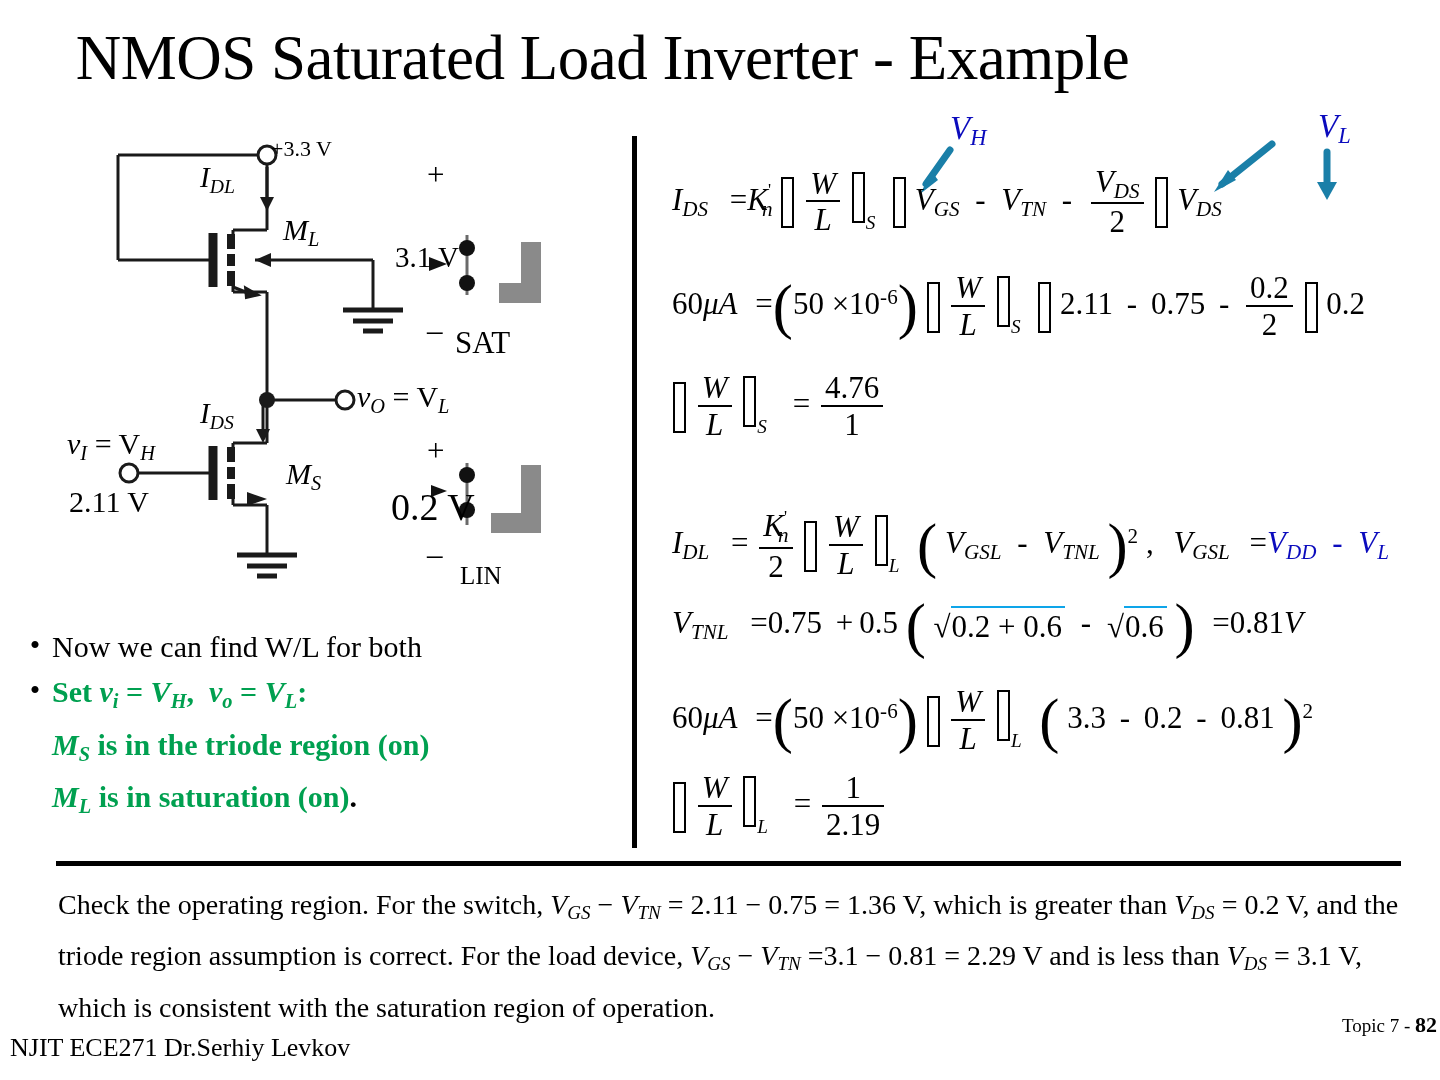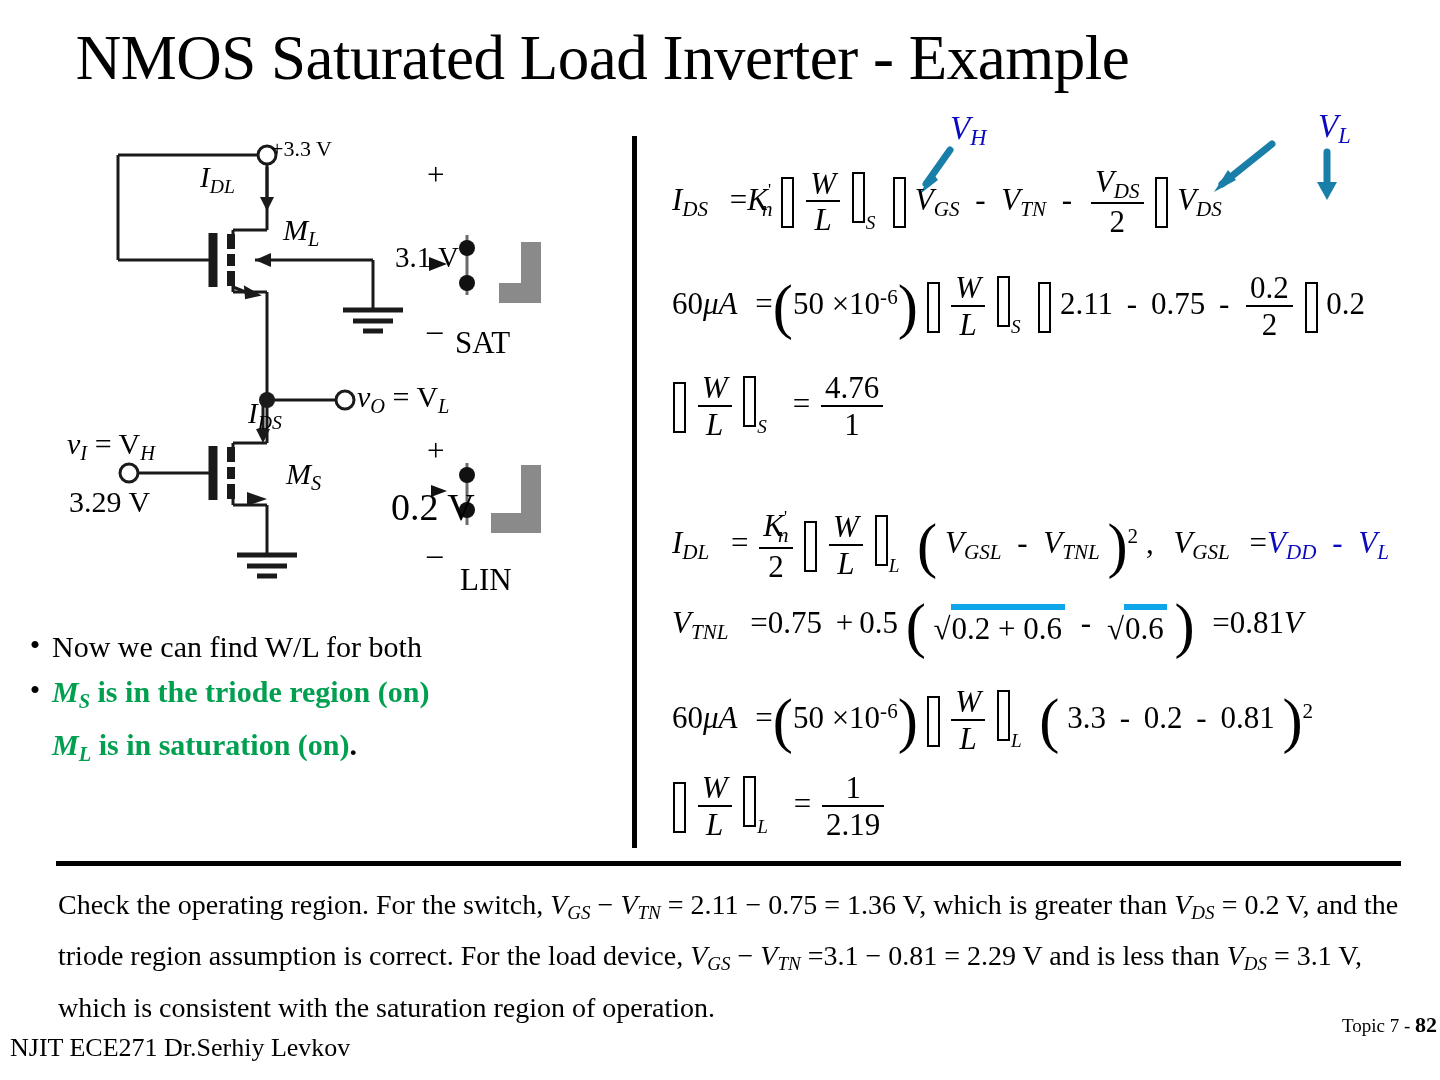--- a/index.html
+++ b/index.html
@@ -51,21 +51,21 @@
   .mathit{font-style:italic;font-family:"Liberation Serif","DejaVu Serif",serif;}
   .frac{display:inline-block;vertical-align:middle;text-align:center;margin:0 3px;}
   .frac .num{display:block;padding:0 4px;line-height:1.05;}
   .frac .den{display:block;border-top:2px solid #000;padding:0 4px;line-height:1.15;}
   .bigpar{display:inline-block;font-size:1.95em;vertical-align:middle;line-height:0.72;font-family:"Liberation Serif",serif;}
   .boxg{display:inline-block;width:9px;height:47px;border:2px solid #000;vertical-align:middle;margin:0 1px;background:#fff;}
   .boxwrap{display:inline-block;vertical-align:middle;}
   .sfx{font-size:0.62em;font-style:italic;vertical-align:-1.25em;}
   .blue{color:#0b0bbd;}
   .sqrt{display:inline-block;vertical-align:middle;}
-  .sqrt .rad{display:inline-block;border-top:6px solid #0ea5e9;padding:1px 3px 0 1px;}
+  .sqrt .rad{display:inline-block;border-top:2px solid #0ea5e9;padding:1px 3px 0 1px;}
 
   
   #footer-left{left:10px;top:1033px;font-size:26px;}
   #footer-right{left:1300px;top:1012px;font-size:19px;margin-left:42px;}
   #footer-right b{font-size:22px;}
 
   
   #para{left:58px;top:883px;width:1350px;font-size:28px;line-height:43px;}
 
   
@@ -188,58 +188,59 @@
   <div class="abs" style="left:228px;top:78px;font-size:30px;">
     <span class="mathit">M</span><sub>L</sub>
   </div>
 
   <div class="abs" style="left:340px;top:106px;font-size:29px;">3.1 V</div>
 
   <div class="abs" style="left:372px;top:22px;font-size:31px;">+</div>
   <div class="abs" style="left:372px;top:178px;font-size:31px;">–</div>
   <div class="abs" style="left:400px;top:190px;font-size:31px;">SAT</div>
 
-  <div class="abs" style="left:145px;top:262px;font-size:29px;margin-left:48px;">
+  <div class="abs" style="left:145px;top:262px;font-size:29px;">
     <span class="mathit">I</span><sub>DS</sub>
   </div>
 
   <div class="abs" style="left:302px;top:245px;font-size:30px;">
     <span class="mathit">v</span><sub>O</sub><span> = V</span><sub>L</sub>
   </div>
 
   <div class="abs" style="left:12px;top:292px;font-size:30px;">
     <span class="mathit">v</span><sub>I</sub><span> = V</span><sub>H</sub>
   </div>
 
-  <div class="abs" style="left:14px;top:350px;font-size:30px;">3.29 V</div>
+  <div class="abs" style="left:14px;top:350px;font-size:30px;">2.11 V</div>
 
   <div class="abs" style="left:231px;top:322px;font-size:30px;">
     <span class="mathit">M</span><sub>S</sub>
   </div>
 
   <div class="abs" style="left:336px;top:350px;font-size:38px;">0.2 V</div>
 
   <div class="abs" style="left:372px;top:298px;font-size:31px;">+</div>
   <div class="abs" style="left:372px;top:402px;font-size:31px;">–</div>
-  <div class="abs" style="left:405px;top:427px;font-size:31px;font-family:Liberation Serif, serif;">LIN</div>
+  <div class="abs" style="left:405px;top:427px;font-size:25px;font-family:Liberation Serif, serif;">LIN</div>
 </div>
 
 <div class="abs" id="vdivider"></div>
 <div class="abs" id="hrule"></div>
 
 <div class="abs" id="bullets">
   <div class="bl-row">
     <div class="bullet-dot">•</div>
     <div class="bl-text bl1">
       <div>Now we can find W/L for both</div>
     </div>
   </div>
   <div class="bl-row" style="margin-top:2px;">
     <div class="bullet-dot">•</div>
     <div class="bl-text bl2">
+      <div>Set <span class="it">v</span><sub>i</sub> = <span class="it">V</span><sub>H</sub>, &nbsp;<span class="it">v</span><sub>o</sub> = <span class="it">V</span><sub>L</sub>:</div>
       <div><span class="it">M</span><sub>S</sub> is in the triode region (on)</div>
       <div><span class="it">M</span><sub>L</sub> is in saturation (on)<span style="color:#000">.</span></div>
     </div>
   </div>
 </div>
 
 <div class="abs" id="eqs">
 
   <svg class="abs" style="left:230px;top:-28px;" width="520" height="110">
     <g stroke="#1a7fa8" stroke-width="7" fill="none" stroke-linecap="round">

